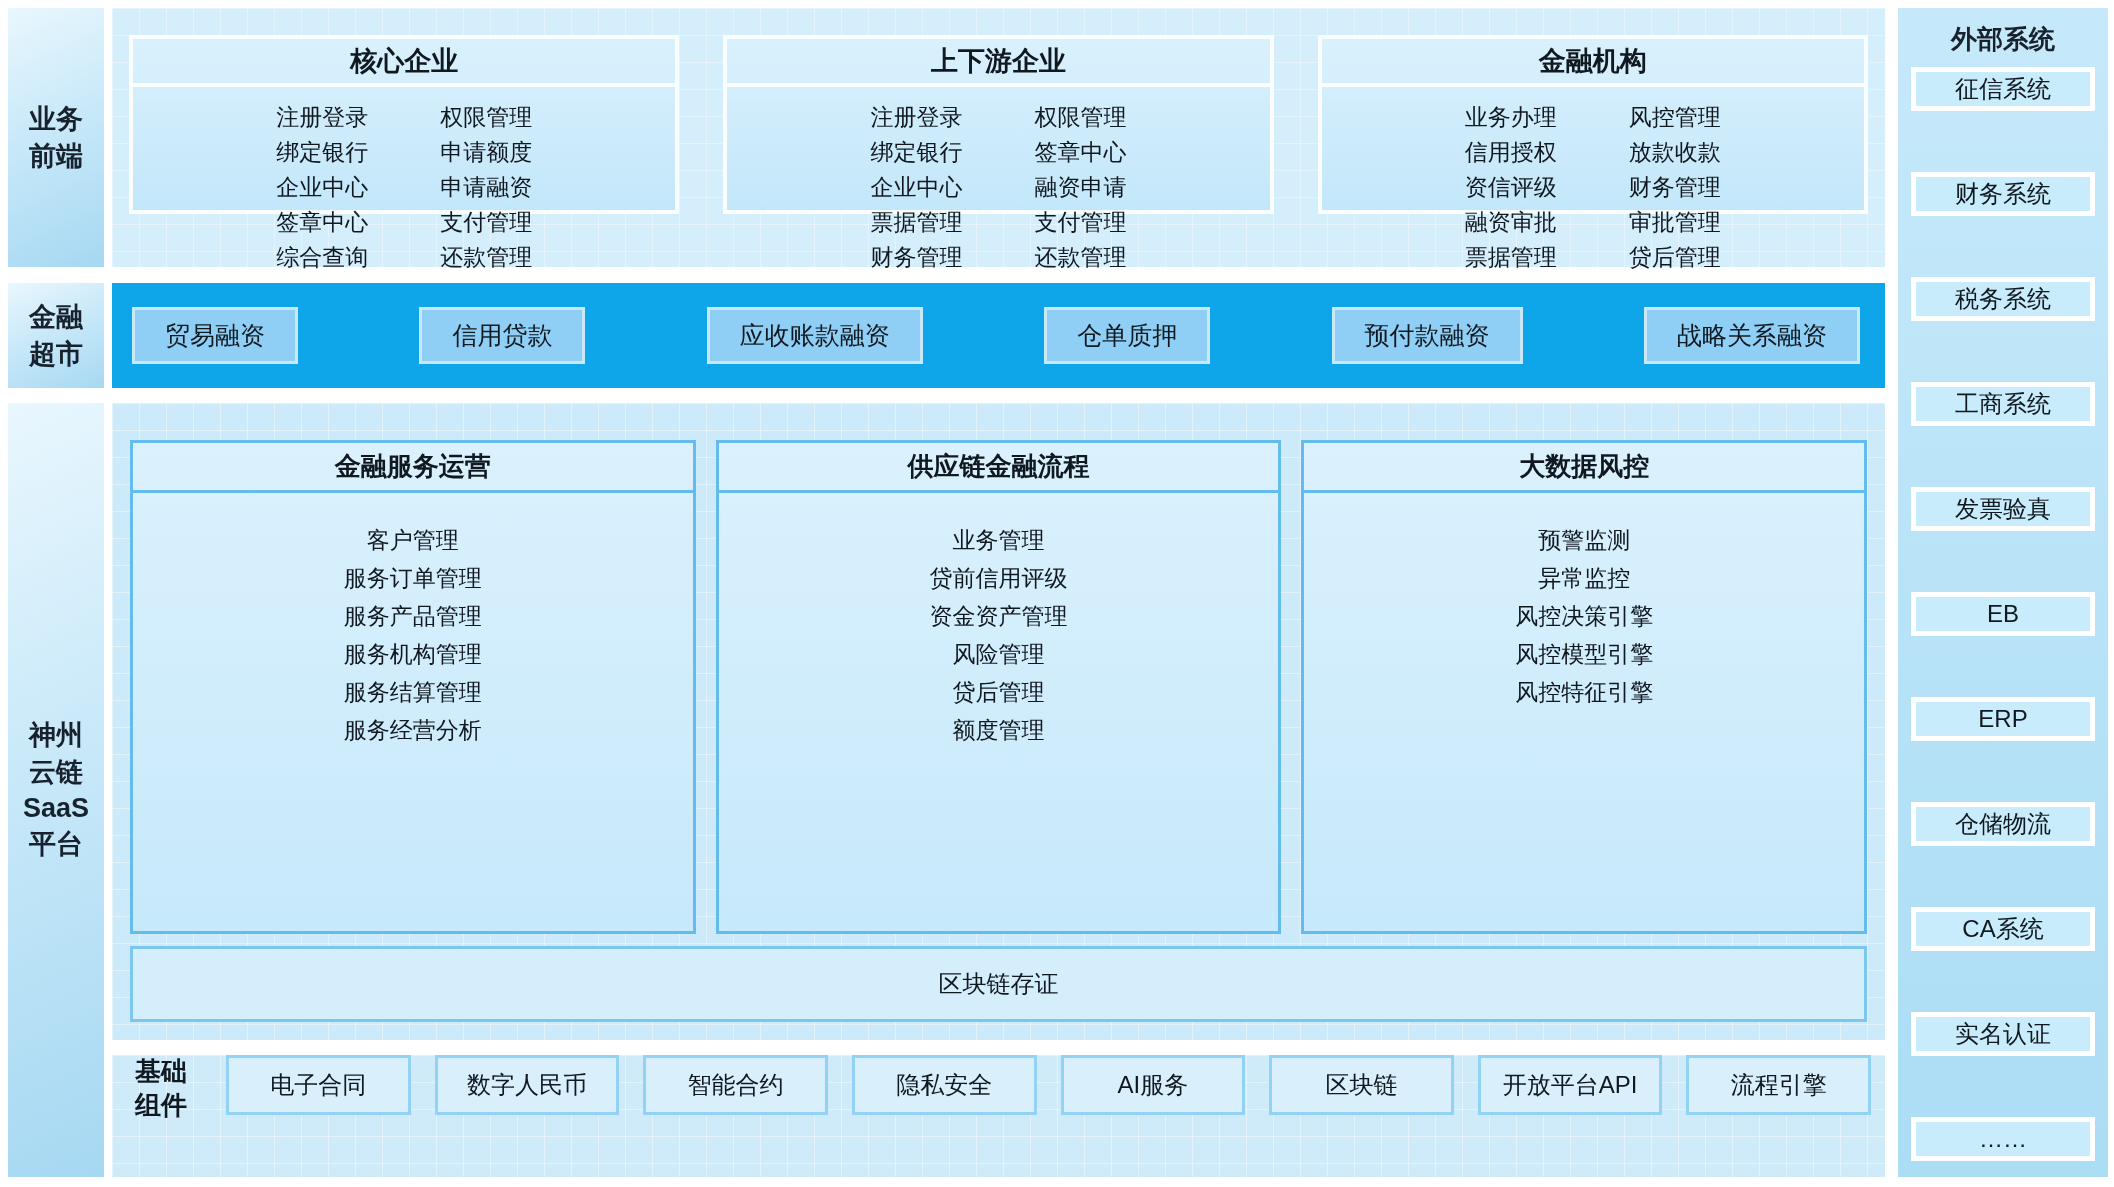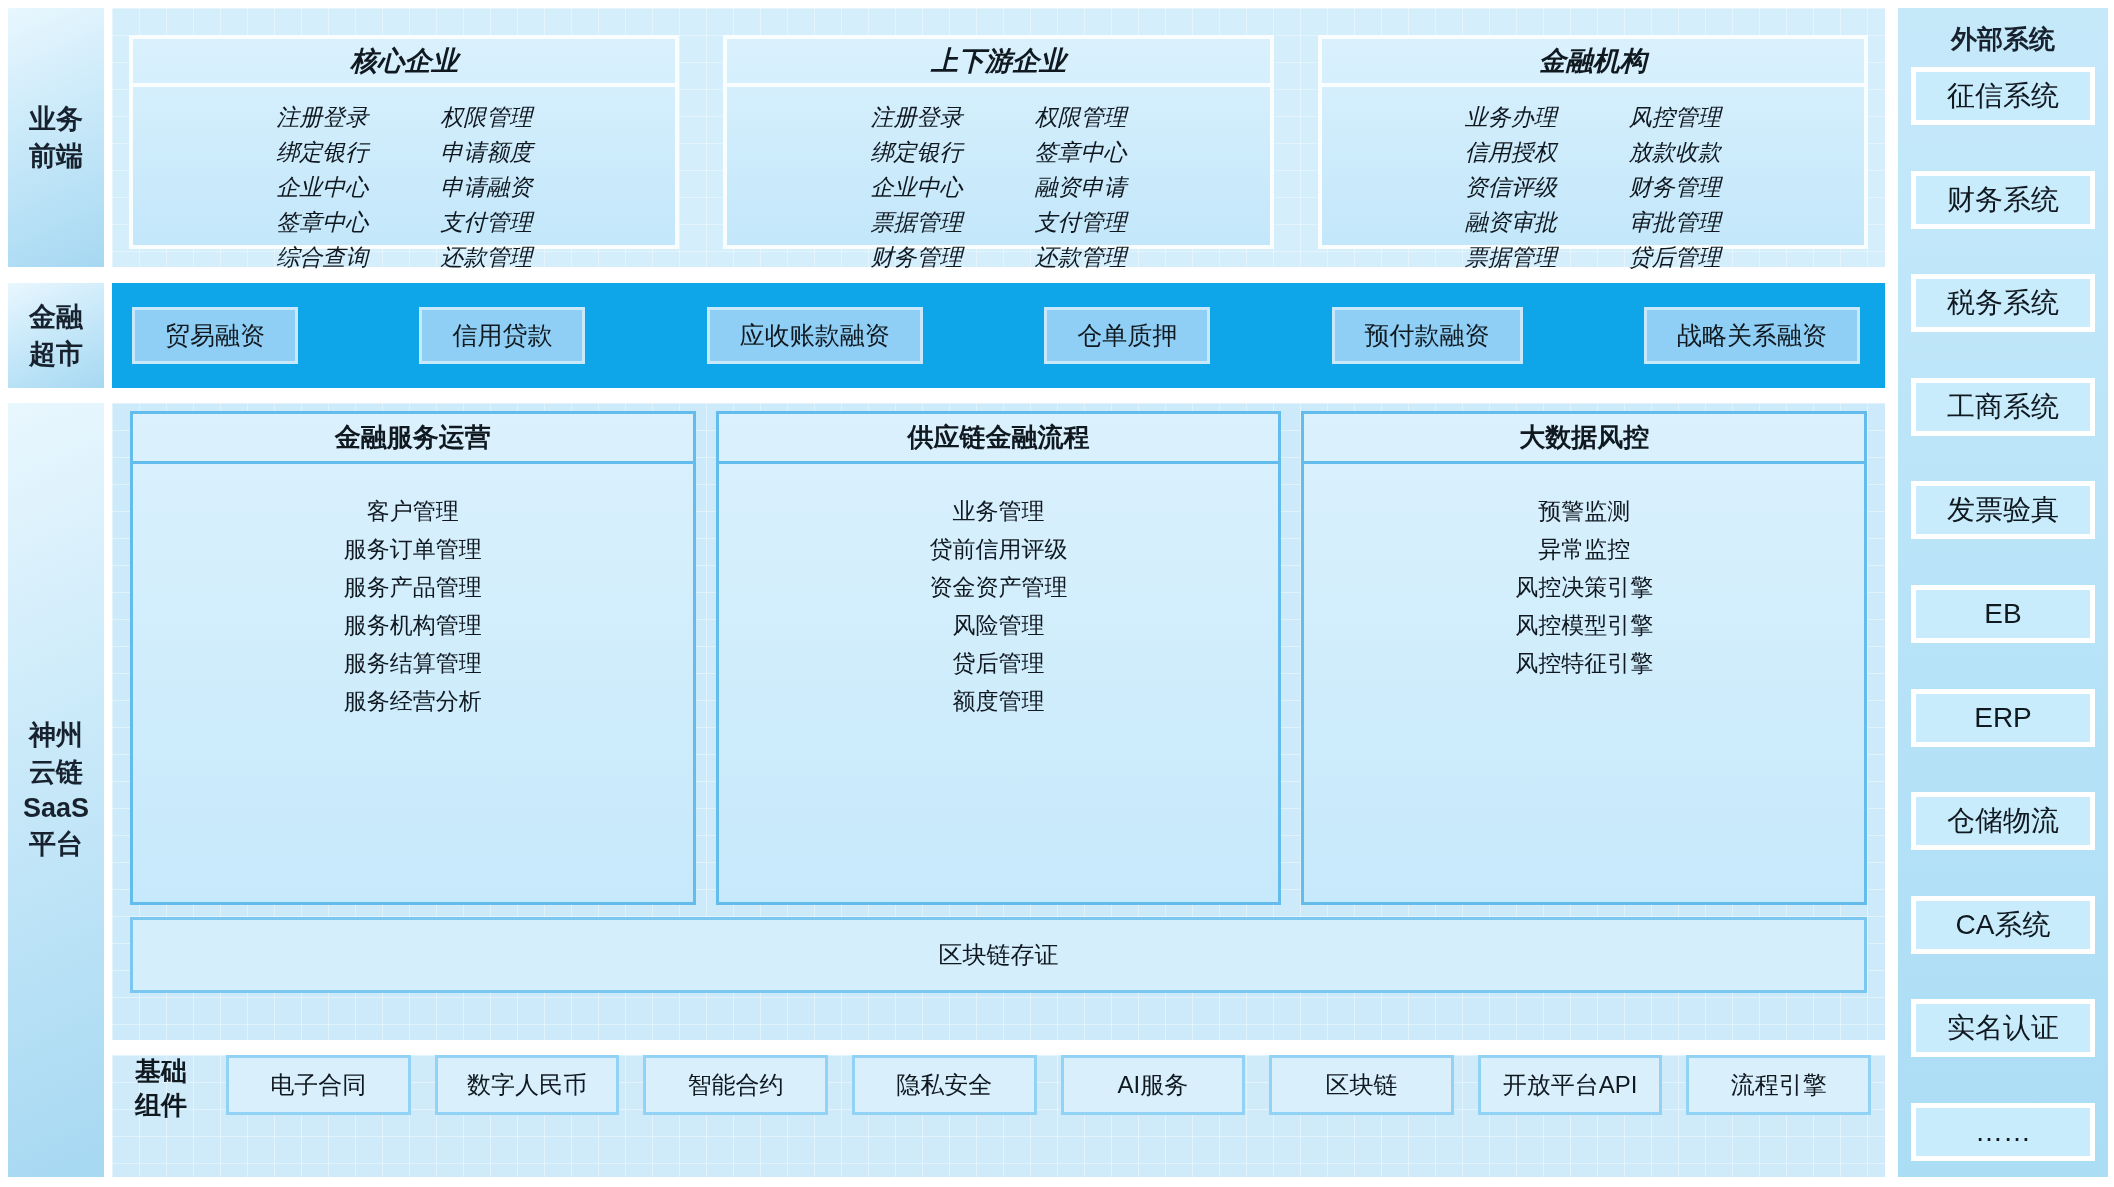--- a/index.html
+++ b/index.html
@@ -28,24 +28,23 @@
     background-size:27px 27px;
   }
 
   
   .top-panel {
     position:absolute; left:112px; top:8px; width:1773px; height:259px;
     background-color:#d4eefb;
     display:flex; gap:44px; padding:27px 17px 0 17px;
   }
   .fe-box {
-    flex:1 1 0; height:214px;
+    flex:1 1 0; height:179px;
     background:linear-gradient(180deg,#daf1fd 0%,#c3e7fa 100%);
     border:4px solid #fafdfe;
-    font-style:italic;
   }
   .fe-title {
     height:48px; display:flex; align-items:center; justify-content:center;
     font-weight:bold; font-size:27px; border-bottom:4px solid #fafdfe;
   }
   .fe-cols { display:flex; justify-content:center; gap:72px; padding-top:13px; }
   .fe-col  { display:flex; flex-direction:column; }
   .fe-item { font-size:23px; line-height:35px; }
 
   
@@ -56,21 +55,21 @@
     padding:0 25px 0 20px;
   }
   .band-btn {
     background:#90cff5; border:3px solid #c9e8fa;
     font-size:25px; padding:9px 30px; white-space:nowrap;
   }
 
   
   .saas-panel {
     position:absolute; left:112px; top:403px; width:1773px; height:637px;
-    background-color:#cdeafa; padding:8px 18px 0 18px;
+    background-color:#cdeafa; padding:37px 18px 0 18px;
   }
   .modules { display:flex; gap:20px; }
   .module {
     flex:1 1 0; height:494px;
     background:linear-gradient(180deg,#dbf1fd 0%,#c6e9fb 100%);
     border:3px solid #64bcec;
   }
   .module-title {
     height:50px; display:flex; align-items:center; justify-content:center;
     font-weight:bold; font-size:26px; border-bottom:3px solid #64bcec;
@@ -105,22 +104,22 @@
     position:absolute; left:1898px; top:8px; width:210px; height:1169px;
     background:linear-gradient(180deg,#c6e9fa 0%,#abddf5 100%);
     display:flex; flex-direction:column; padding:14px 13px 16px 13px;
   }
   .rc-title {
     text-align:center; font-weight:bold; font-size:26px; color:#17222e;
     padding-bottom:10px; flex:0 0 auto;
   }
   .rc-items { flex:1 1 auto; display:flex; flex-direction:column; justify-content:space-between; }
   .rc-box {
-    height:58px; background:#c9ecfc; border:5px solid #ffffff;
-    display:flex; align-items:center; justify-content:center; font-size:28px;
+    height:44px; background:#c9ecfc; border:5px solid #ffffff;
+    display:flex; align-items:center; justify-content:center; font-size:24px;
   }
 </style>
 </head>
 <body>
 
 <div class="page">
 
   <div class="rail-cell rc-frontend">业务
 前端</div>
   <div class="rail-cell rc-saas">神州

